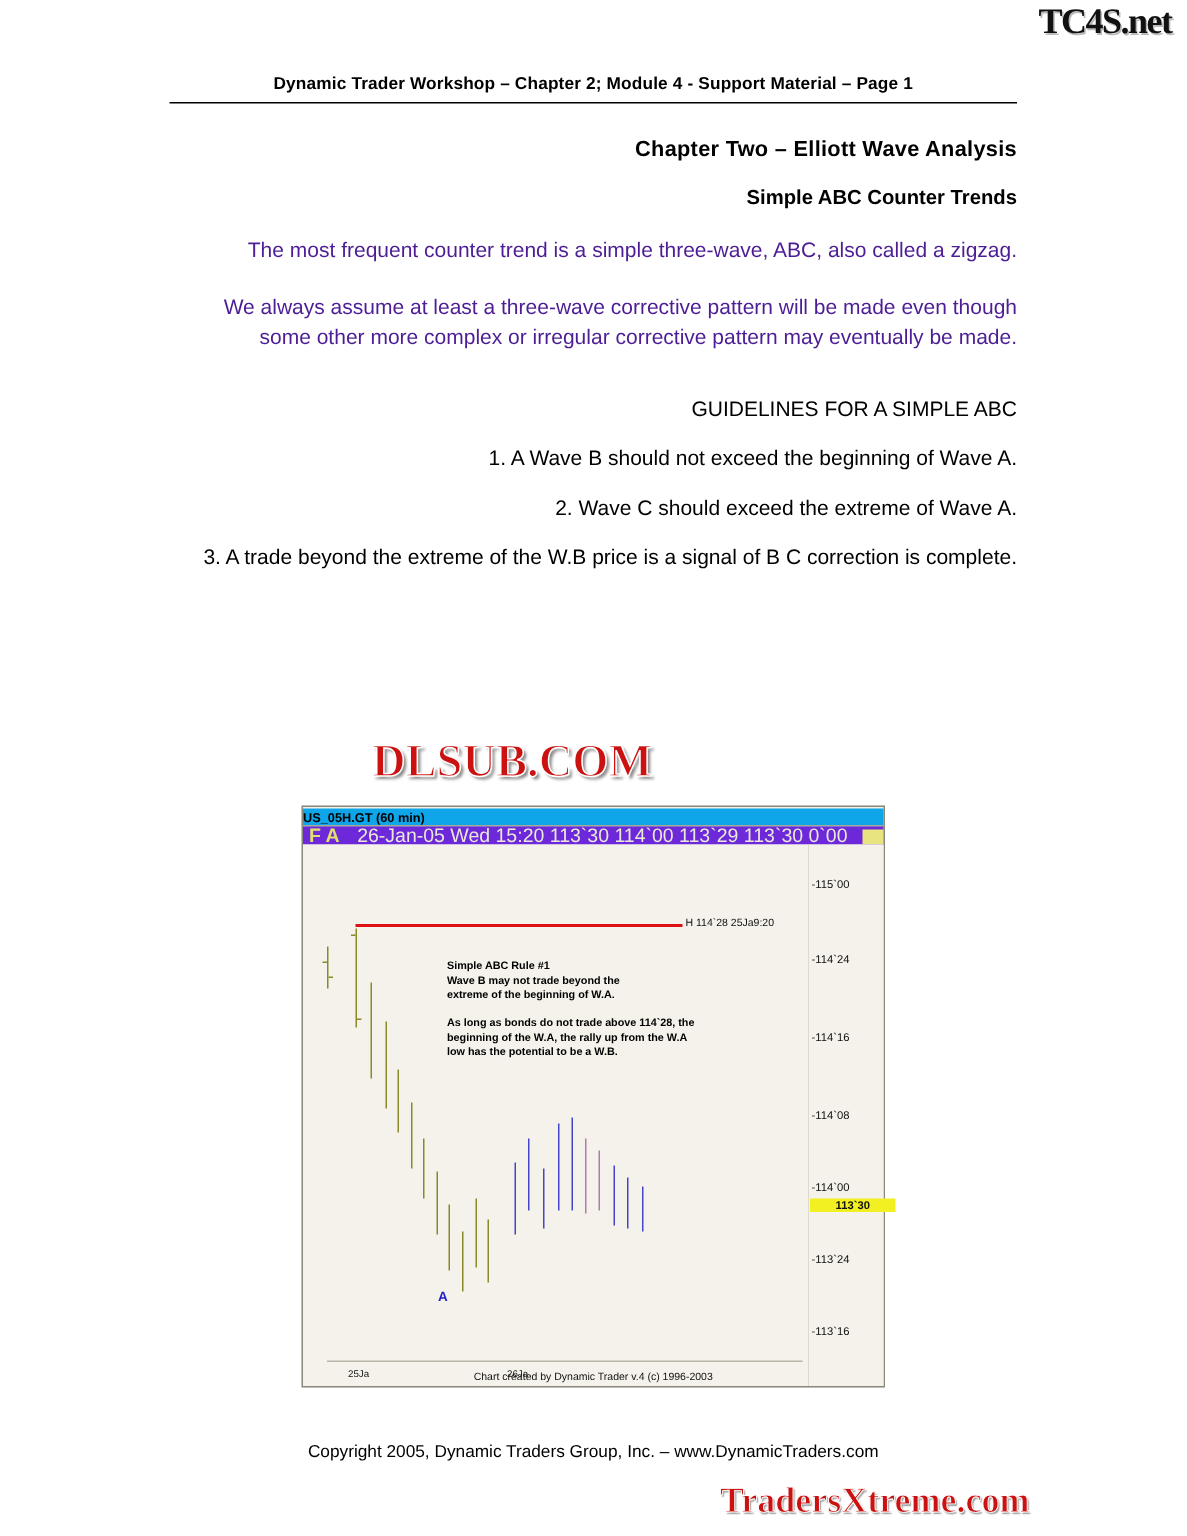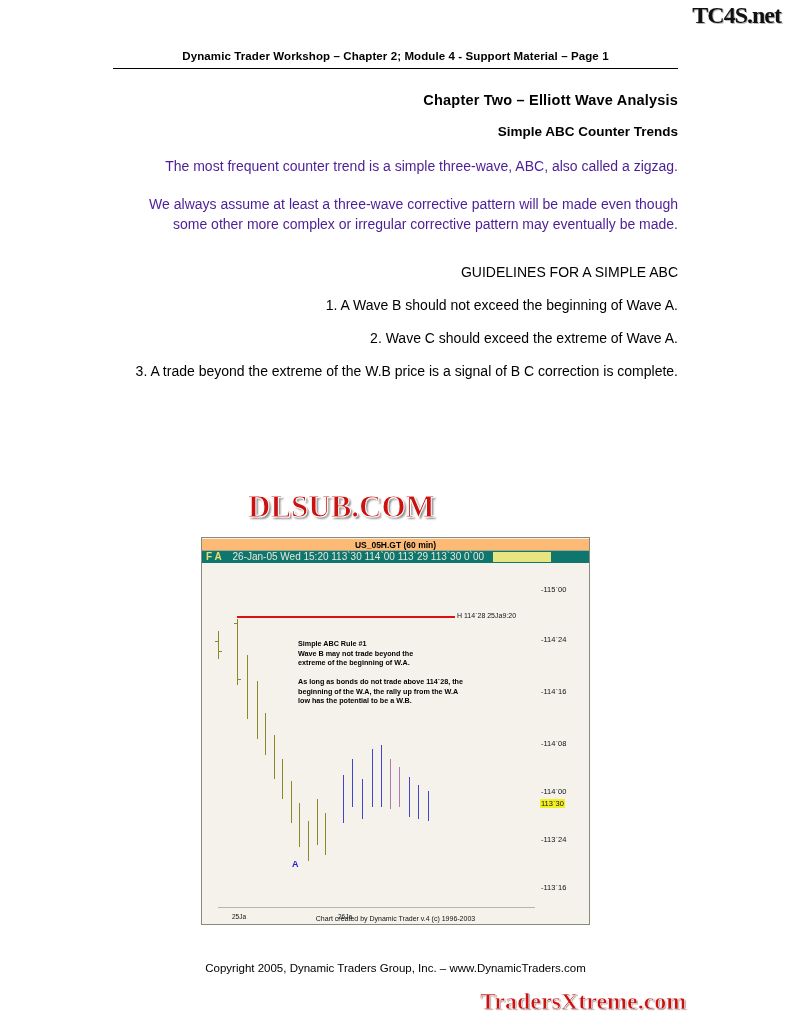--- a/index.html
+++ b/index.html
@@ -113,36 +113,35 @@
     left: 201px;
     top: 537px;
     width: 389px;
     height: 388px;
     background: #f2f0e8;
     border: 1px solid #8a8a7a;
   }
   .chart-title {
     position: absolute;
     left: 0; right: 0; top: 1px;
-    text-align: center;
     font-size: 8.5px;
     font-weight: bold;
     color: #000;
-    background: #fdba74;
+    background: #0ea5e9;
     height: 12px;
     line-height: 12px;
     border-bottom: 1px solid #a9a694;
   }
   .chart-toolbar {
     position: absolute;
     left: 0; right: 0; top: 13px;
     height: 12px;
-    background: #0f766e;
+    background: #6d28d9;
     color: #e8e8d8;
-    font-size: 10px;
+    font-size: 13px;
     line-height: 12px;
     white-space: nowrap;
     overflow: hidden;
   }
   .chart-toolbar .tb-cell { display: inline-block; padding: 0 4px; }
   .chart-toolbar .tb-fa { color: #e0e070; font-weight: bold; }
   .chart-toolbar .tb-hilite {
     display: inline-block;
     width: 58px; height: 10px;
     background: #e8e480;
@@ -168,22 +167,22 @@
   }
   .price-tick {
     position: absolute;
     left: 2px;
     white-space: nowrap;
   }
   .price-tick .dash { color: #333; }
   .price-tick.current {
     background: #f2ef22;
     left: 1px;
-    padding: 0 1px;
-    font-weight: normal;
+    padding: 0 17px;
+    font-weight: bold;
   }
   .hline {
     position: absolute;
     height: 2px;
     background: #dd1111;
   }
   .hline-label {
     position: absolute;
     font-size: 7px;
     color: #111;

